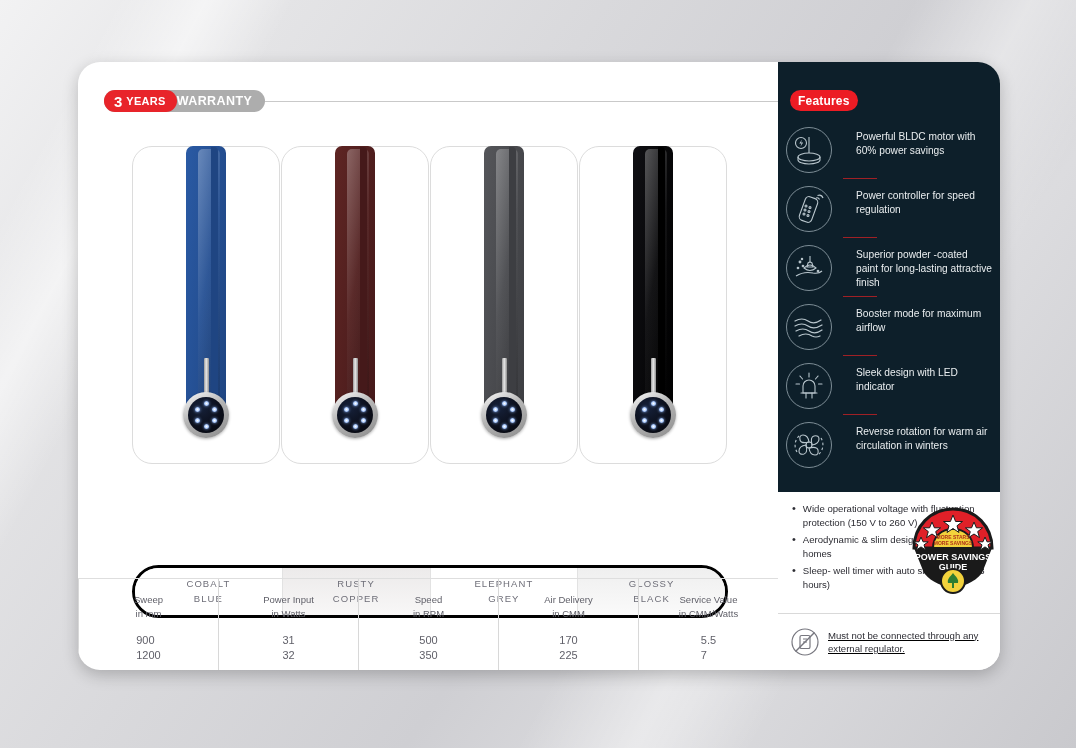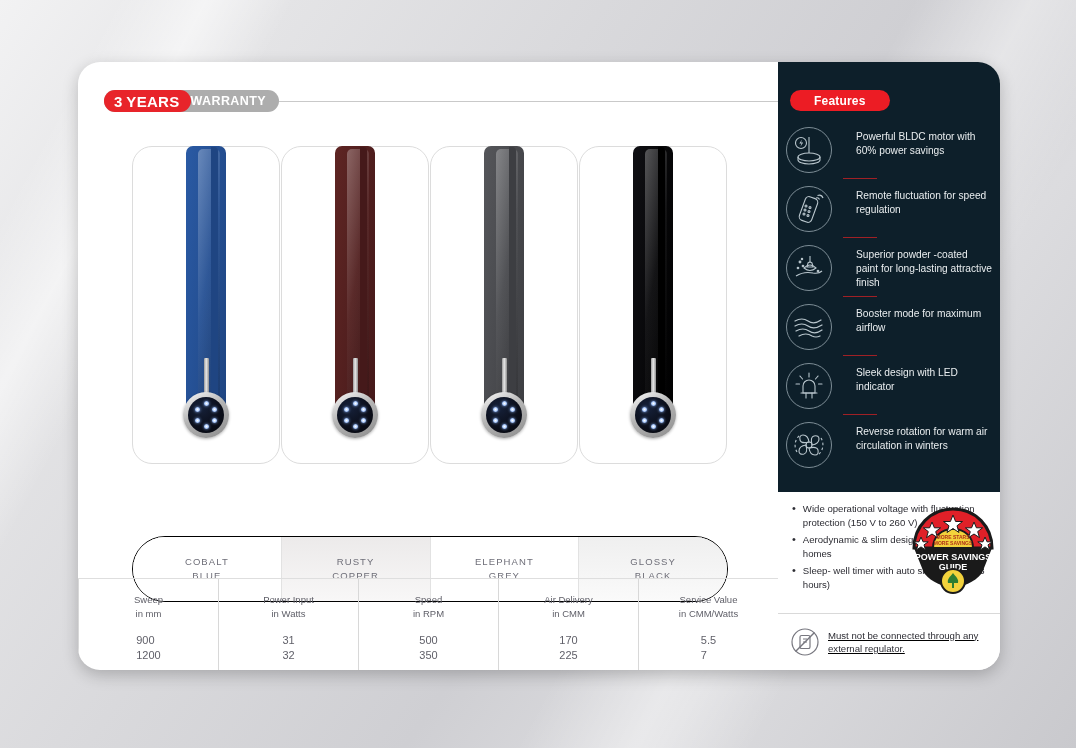--- a/index.html
+++ b/index.html
@@ -56,21 +56,21 @@
   .warranty-years {
     background: #e8242a;
     border-radius: 11px;
     height: 22px;
     display: flex; align-items: center;
     padding: 0 11px 0 10px;
     color: #fff;
     gap: 4px;
   }
   .w-num { font-size: 15px; font-weight: bold; line-height: 1; }
-  .w-years { font-size: 15px; font-weight: bold; letter-spacing: .3px; }
+  .w-years { font-size: 11px; font-weight: bold; letter-spacing: .3px; }
   .w-warranty {
     color: #ffffff; font-size: 12.5px; font-weight: bold;
     letter-spacing: .4px; 
   }
   .warranty-line {
     flex: 1; height: 1px; background: #c9c9c9; margin-left: 0;
   }
 
   
   .fans-area {
@@ -150,23 +150,23 @@
   .led.l1 { left: 15.5px; top: 4px; }
   .led.l2 { left: 24px;   top: 10px; }
   .led.l3 { left: 24px;   top: 21px; }
   .led.l4 { left: 15.5px; top: 27px; }
   .led.l5 { left: 7px;    top: 21px; }
   .led.l6 { left: 7px;    top: 10px; }
 
   
   .swatch-strip {
     position: absolute;
-    left: 54px; bottom: 68px;
-    width: 596px; height: 66px;
-    border: 1px solid #000000;
+    left: 54px; bottom: 52px;
+    width: 596px; height: 53px;
+    border: 3px solid #000000;
     border-radius: 37px;
     display: flex;
     overflow: hidden;
     background: #fff;
   }
   .swatch {
     flex: 1;
     display: flex; flex-direction: column;
     align-items: center; justify-content: center;
     font-size: 9.5px; letter-spacing: 1.1px;
@@ -226,21 +226,21 @@
     padding: 0 12px;
   }
   .features-badge {
     position: absolute;
     left: 12px; top: 28px;
     background: #ec1c24;
     color: #fff;
     border-radius: 11px;
     height: 21px;
     display: flex; align-items: center;
-    padding: 0 24px;
+    padding: 0 8px;
     font-size: 12px; font-weight: bold;
     letter-spacing: .2px;
   }
   .feature-list {
     position: absolute;
     top: 62px; left: 8px; right: 8px;
   }
   .feature {
     display: flex; align-items: flex-start;
     gap: 24px;
@@ -506,21 +506,21 @@
                 <circle cx="14" cy="14" r="1"></circle>
                 <circle cx="18" cy="15.5" r="1"></circle>
                 <circle cx="13" cy="18" r="1"></circle>
                 <circle cx="17" cy="19.5" r="1"></circle>
                 <circle cx="12" cy="22" r="1"></circle>
                 <circle cx="16" cy="23.5" r="1"></circle>
                 <path d="M24 6 q2.5 -1 3.5 1.5"></path>
                 <path d="M25.5 3.5 q4 -1.5 5.5 2.5"></path>
               </svg>
             </div>
-            <div class="f-text">Remote fluctuation for speed regulation</div>
+            <div class="f-text">Power controller for speed regulation</div>
           </div>
           <div class="f-sep"></div>
           <div class="feature">
             <div class="f-icon">
               <svg viewBox="0 0 34 34" width="34" height="34" fill="none" stroke="#b9c6cd" stroke-width="1.1">
                 <path d="M18 5 v7"></path>
                 <path d="M12 17 q6 -6 12 0 q-6 5 -12 0 Z"></path>
                 <path d="M16 12 q2 -2 4 0 l1 4 h-6 Z"></path>
                 <path d="M4 25 q8 -5 17 -3 q6 1 9 -2"></path>
                 <circle cx="8" cy="11" r=".9" fill="#b9c6cd"></circle>

